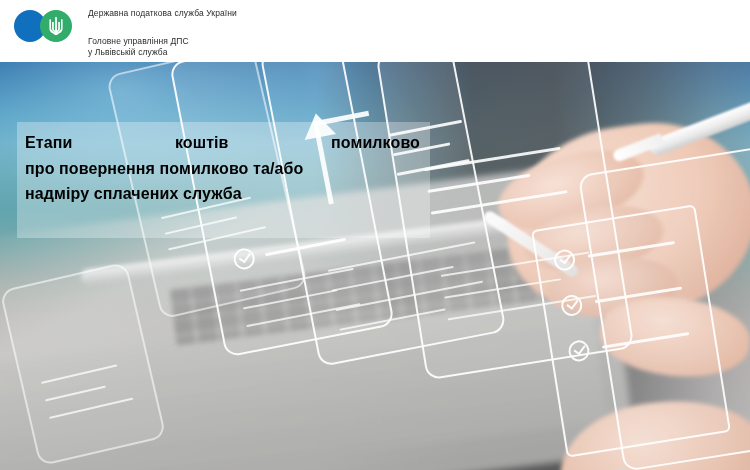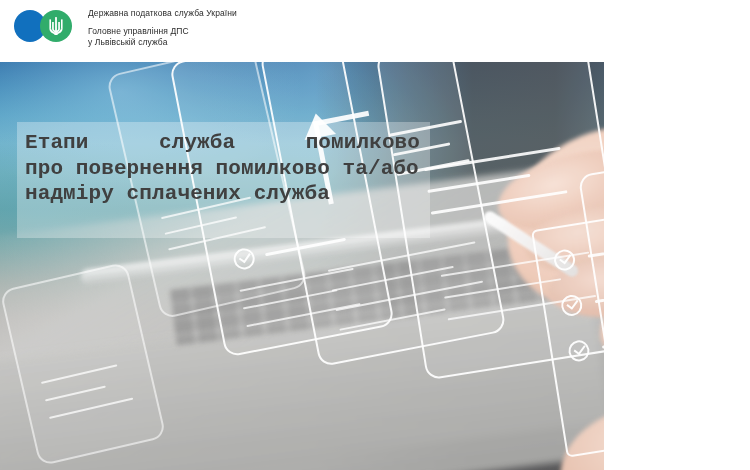--- a/index.html
+++ b/index.html
@@ -1,39 +1,39 @@
 <!DOCTYPE html>
 <html><head>
 <meta charset="utf-8">
 <title>DPS Lviv Banner</title>
 <style>
   html,body{margin:0;padding:0;background:#fff;}
   body{
     font-family:"Liberation Sans", sans-serif;
     width:750px;height:470px;overflow:hidden;
   }
-  #page{position:relative;width:604px;height:470px;overflow:hidden;background:#ffffff;}
+  #page{position:relative;width:750px;height:470px;overflow:hidden;background:#ffffff;}
 
   
   #header{
     position:absolute;left:0;top:0;width:750px;height:62px;
     background:#ffffff;z-index:40;
   }
   #logo{position:absolute;left:14px;top:10px;width:66px;height:32px;}
   .circ{position:absolute;top:0;width:32px;height:32px;border-radius:50%;}
   #circ-blue{left:0;background:#1170BE;}
   #circ-green{left:26px;background:#31AC6B;}
   #trident{position:absolute;left:26px;top:0;width:32px;height:32px;}
   #header-text{position:absolute;left:88px;top:8px;}
   .hdr-line1{
     font-size:8.5px;color:#2a2a2a;letter-spacing:.1px;
     line-height:11px;white-space:nowrap;font-weight:400;
   }
   .hdr-line2{
-    margin-top:7px;font-size:8.5px;color:#2a2a2a;letter-spacing:.1px;
+    margin-top:17px;font-size:8.5px;color:#2a2a2a;letter-spacing:.1px;
     line-height:10.5px;white-space:nowrap;font-weight:400;
   }
 
   
   #stage{
     position:absolute;left:0;top:62px;width:750px;height:408px;overflow:hidden;
     background:#9e9e9e;
   }
 
   
@@ -178,22 +178,22 @@
   
   #title-box{
     position:absolute;left:17px;top:60px;width:413px;height:116px;
     background:rgba(255,255,255,.30);
     z-index:30;
   }
   #title-inner{
     position:absolute;left:8px;top:8px;width:397px;
   }
   .tline{
-    color:#404040;font-weight:bold;font-size:21px;line-height:25.5px;
-    letter-spacing:.1px;white-space:nowrap;font-family:Liberation Mono, monospace;
+    color:#000000;font-weight:bold;font-size:16px;line-height:25.5px;
+    letter-spacing:.1px;white-space:nowrap;
   }
   .tline.just{
     display:flex;justify-content:space-between;width:395px;
   }
 </style>
 </head>
 <body>
 
 <div id="page">
 
@@ -306,21 +306,21 @@
       <div class="card faint" style="left:0;top:0;width:130px;height:180px;"></div>
       <div class="ln thin" style="left:20px;top:98px;width:78px;"></div>
       <div class="ln thin" style="left:20px;top:116px;width:62px;"></div>
       <div class="ln thin" style="left:20px;top:134px;width:86px;"></div>
     </div>
 
     <div id="title-box">
       <div id="title-inner">
         <div class="tline just">
           <span>Етапи</span>
-          <span>служба</span>
+          <span>коштів</span>
           <span>помилково</span>
         </div>
         <div class="tline">про повернення помилково та/або</div>
         <div class="tline">надміру сплачених служба</div>
       </div>
     </div>
 
   </div>
 </div>
 

